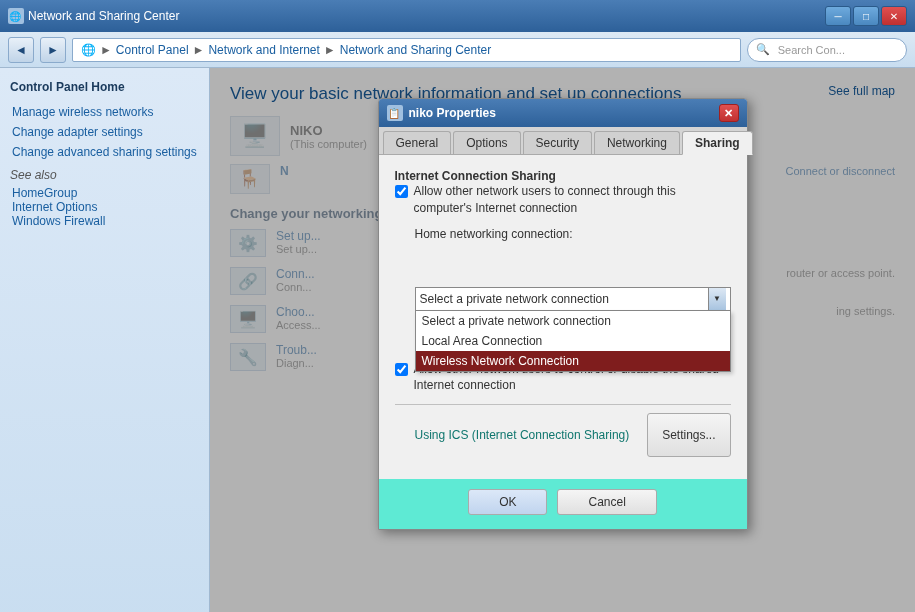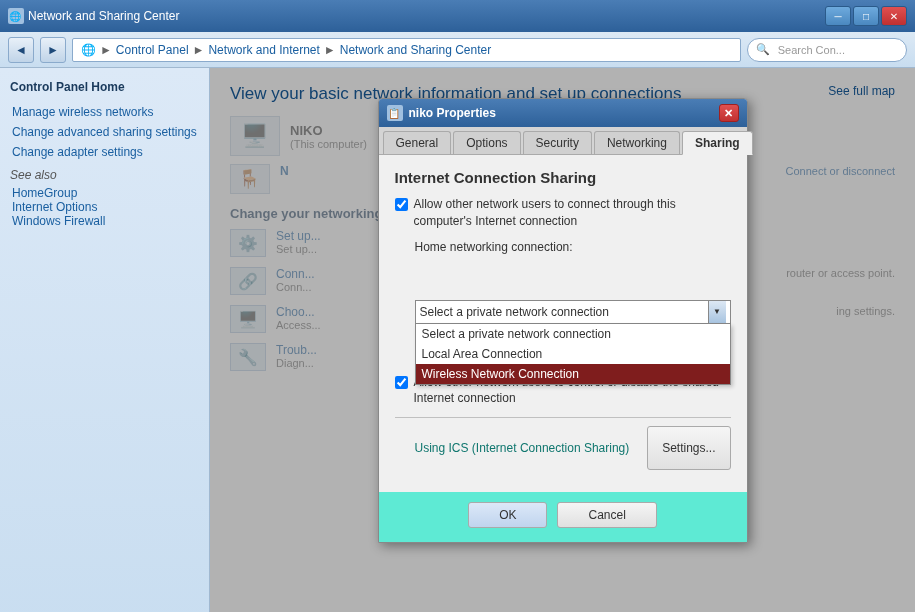--- a/index.html
+++ b/index.html
@@ -307,24 +307,23 @@
       margin-bottom: -1px;
       z-index: 1;
     }
 
     
     .dialog-body {
       padding: 14px 16px;
       background: #f0f0f0;
     }
     .dialog-section-title {
-      font-size: 15px;
+      font-size: 12px;
       font-weight: bold;
       color: #333;
-      margin-bottom: 10px;
     }
     .checkbox-row {
       display: flex;
       align-items: flex-start;
       gap: 6px;
       margin-bottom: 10px;
     }
     .checkbox-row input[type="checkbox"] {
       margin-top: 2px;
       flex-shrink: 0;
@@ -480,22 +479,22 @@
     <span style="margin-left:8px;">Search Con...</span>
   </div>
 </div>
 
 <div class="main-window">
   <div class="content-area">
 
     <div class="sidebar">
       <div class="sidebar-title">Control Panel Home</div>
       <a class="sidebar-link">Manage wireless networks</a>
+      <a class="sidebar-link">Change adapter settings</a>
       <a class="sidebar-link">Change advanced sharing settings</a>
-      <a class="sidebar-link">Change adapter settings</a>
 
       <div class="sidebar-section">
         <div class="sidebar-section-title">See also</div>
         <a class="sidebar-link">HomeGroup</a>
         <br>
         <a class="sidebar-link">Internet Options</a>
         <br>
         <a class="sidebar-link">Windows Firewall</a>
       </div>
     </div>

